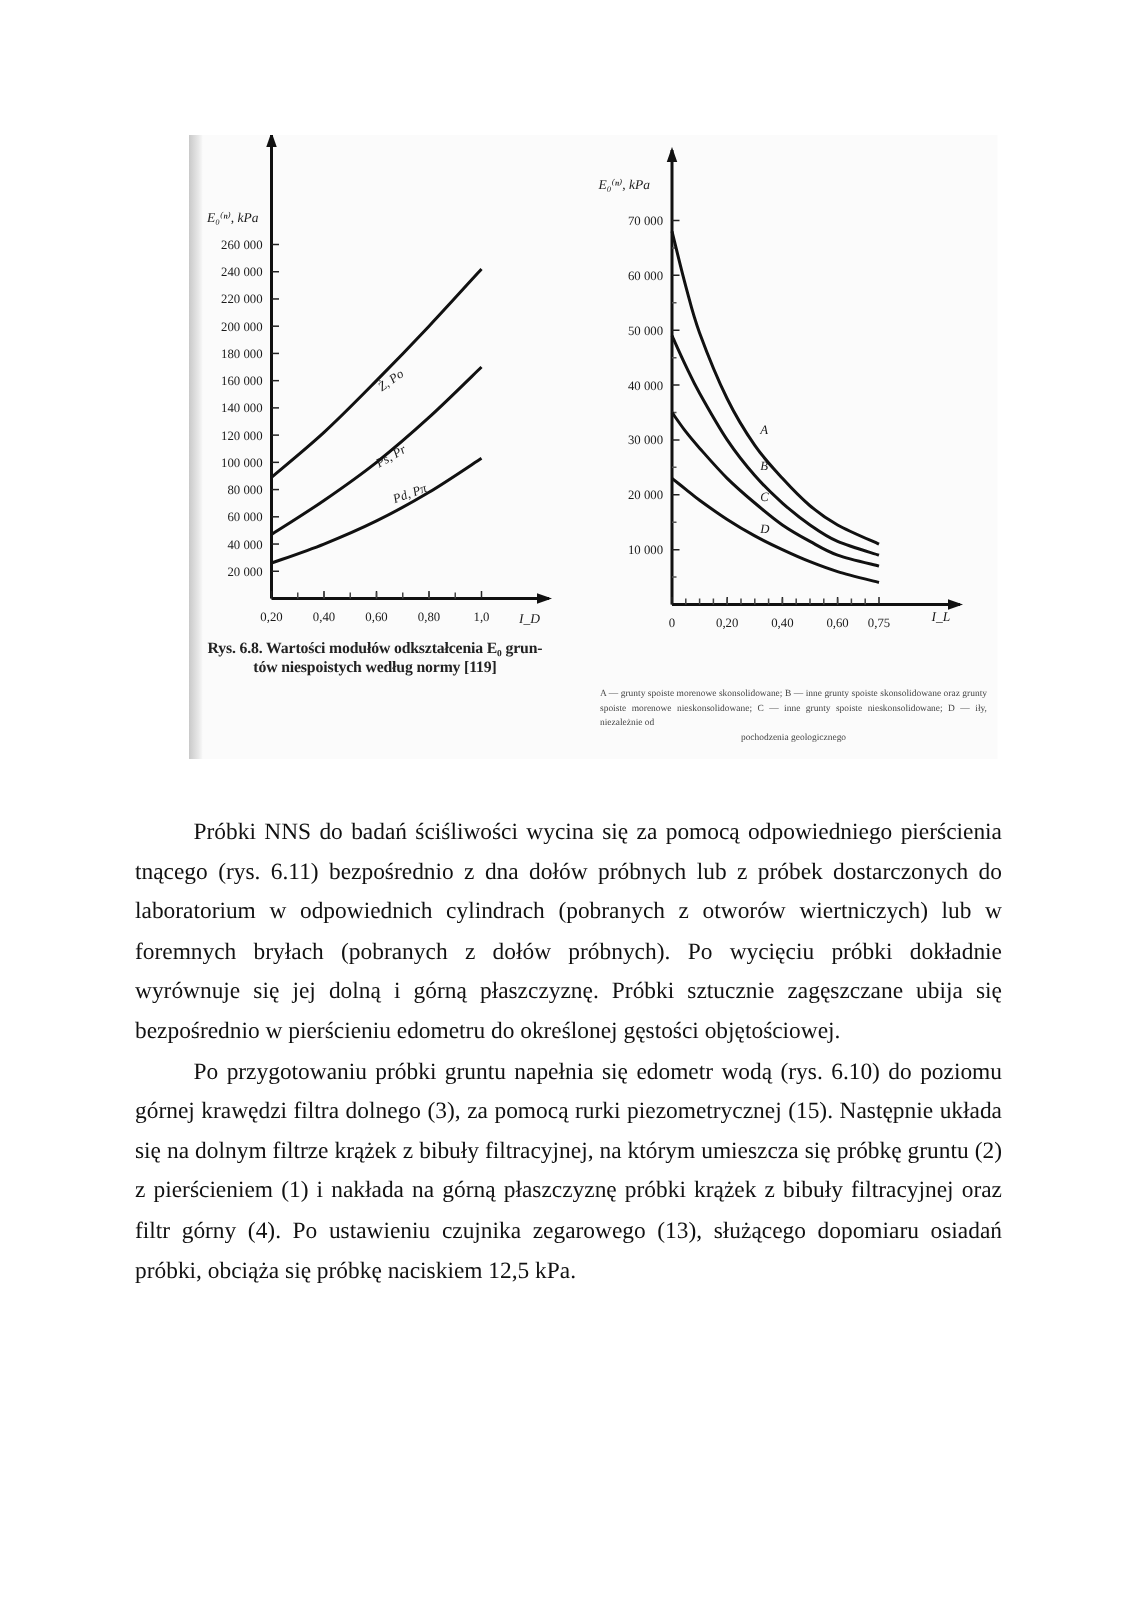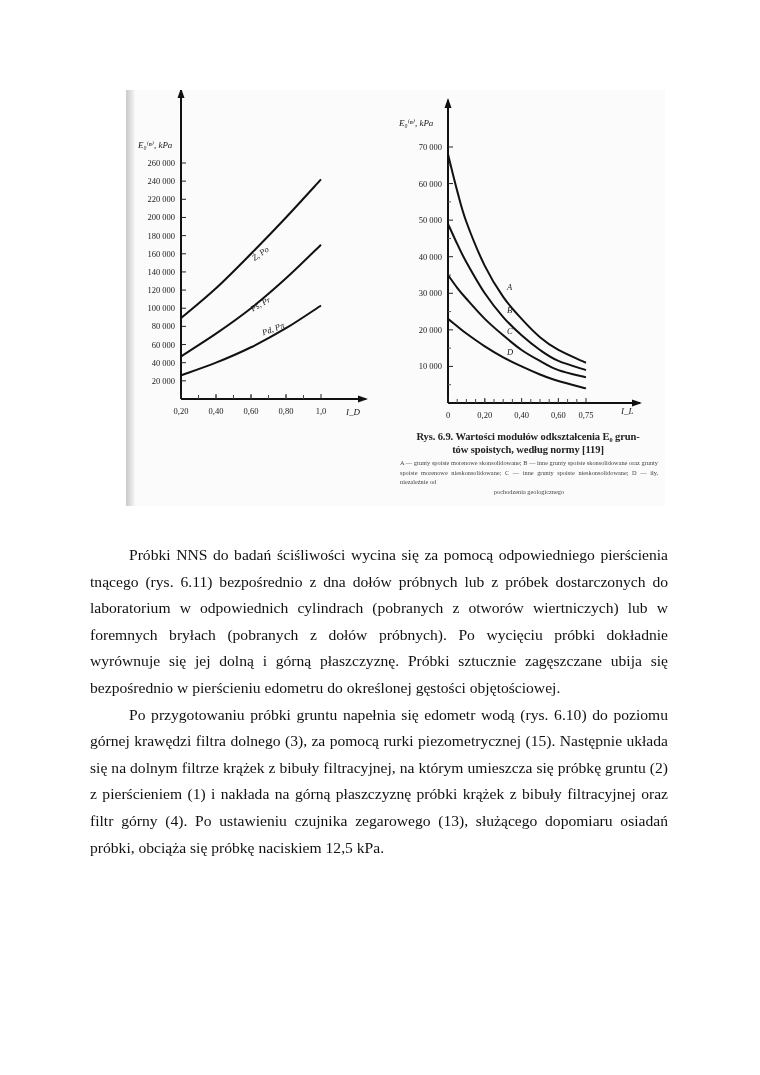--- a/index.html
+++ b/index.html
@@ -138,23 +138,23 @@
       <path d="M63,64.31428571428572 C64.53333333333333,70.4095238095238 69.13333333333334,89.6095238095238 72.2,100.88571428571427 C75.26666666666667,112.16190476190475 76.80000000000001,119.47619047619047 81.4,131.97142857142856 C86,144.46666666666667 93.66666666666667,163.36190476190478 99.8,175.85714285714286 C105.93333333333332,188.35238095238094 112.06666666666666,198.1047619047619 118.19999999999999,206.94285714285712 C124.33333333333331,215.78095238095236 130.46666666666667,222.1809523809524 136.6,228.8857142857143 C142.73333333333332,235.5904761904762 148.86666666666667,241.9904761904762 155,247.17142857142858 C161.13333333333333,252.35238095238097 165.73333333333332,255.7047619047619 173.39999999999998,259.9714285714286 C181.06666666666663,264.23809523809524 196.4,270.6380952380953 201,272.7714285714286" fill="none" stroke="#111" stroke-width="2"></path>
       <text x="121.88" y="199.62857142857143" font-size="8.5" font-style="italic" transform="">A</text>
       <path d="M63,133.8 C64.53333333333333,137.15238095238095 69.13333333333334,147.5142857142857 72.2,153.9142857142857 C75.26666666666667,160.31428571428572 76.80000000000001,163.97142857142856 81.4,172.2 C86,180.42857142857142 93.66666666666667,194.14285714285714 99.8,203.28571428571428 C105.93333333333332,212.42857142857142 112.06666666666666,220.04761904761907 118.19999999999999,227.05714285714288 C124.33333333333331,234.0666666666667 130.46666666666667,239.85714285714286 136.6,245.34285714285716 C142.73333333333332,250.82857142857145 148.86666666666667,255.70476190476194 155,259.9714285714286 C161.13333333333333,264.23809523809524 165.73333333333332,267.5904761904762 173.39999999999998,270.9428571428571 C181.06666666666663,274.29523809523806 196.4,278.56190476190477 201,280.0857142857143" fill="none" stroke="#111" stroke-width="2"></path>
       <text x="121.88" y="223.4" font-size="8.5" font-style="italic" transform="">B</text>
       <path d="M63,185 C64.53333333333333,187.13333333333333 69.13333333333334,193.83809523809526 72.2,197.8 C75.26666666666667,201.76190476190476 76.80000000000001,203.59047619047618 81.4,208.77142857142857 C86,213.95238095238096 93.66666666666667,222.7904761904762 99.8,228.8857142857143 C105.93333333333332,234.9809523809524 112.06666666666666,240.16190476190476 118.19999999999999,245.34285714285716 C124.33333333333331,250.52380952380955 130.46666666666667,255.70476190476194 136.6,259.9714285714286 C142.73333333333332,264.23809523809524 148.86666666666667,267.5904761904762 155,270.9428571428571 C161.13333333333333,274.29523809523806 165.73333333333332,277.34285714285716 173.39999999999998,280.0857142857143 C181.06666666666663,282.8285714285714 196.4,286.18095238095236 201,287.4" fill="none" stroke="#111" stroke-width="2"></path>
       <text x="121.88" y="244.24571428571429" font-size="8.5" font-style="italic" transform="">C</text>
       <path d="M63,228.8857142857143 C64.53333333333333,230.10476190476192 69.13333333333334,233.76190476190476 72.2,236.2 C75.26666666666667,238.63809523809522 76.80000000000001,240.1619047619048 81.4,243.51428571428573 C86,246.86666666666667 93.66666666666667,252.35238095238094 99.8,256.3142857142857 C105.93333333333332,260.27619047619044 112.06666666666666,263.93333333333334 118.19999999999999,267.2857142857143 C124.33333333333331,270.6380952380952 130.46666666666667,273.56380952380954 136.6,276.42857142857144 C142.73333333333332,279.29333333333335 148.86666666666667,282.0361904761905 155,284.4742857142857 C161.13333333333333,286.91238095238094 165.73333333333332,288.7409523809524 173.39999999999998,291.0571428571429 C181.06666666666663,293.37333333333333 196.4,297.15238095238095 201,298.37142857142857" fill="none" stroke="#111" stroke-width="2"></path>
       <text x="121.88" y="265.45714285714286" font-size="8.5" font-style="italic" transform="">D</text>
     </svg>
 
-  <div class="cap" style="left:267px;top:340px;width:270px;">
-    <span>Rys. 6.9. Wartości modułów odkształcenia E₀ grun-</span><br>
-    <span>tów spoistych, według normy [119]</span>
+  <div class="cap" style="left:4px;top:336px;width:240px;">
+    <span>Rys. 6.8. Wartości modułów odkształcenia E₀ grun-</span><br>
+    <span>tów niespoistych według normy [119]</span>
   </div>
   <div class="cap-small" style="left:274px;top:368px;width:258px;">
     <span>A — grunty spoiste morenowe skonsolidowane; B — inne grunty spoiste skonsolidowane oraz grunty spoiste morenowe nieskonsolidowane; C — inne grunty spoiste nieskonsolidowane; D — iły, niezależnie od</span>
     <span class="last">pochodzenia geologicznego</span>
   </div>
 </div>
 
 <div class="body-text">
   <p>Próbki NNS do badań ściśliwości wycina się za pomocą odpowiedniego pierścienia tnącego (rys. 6.11) bezpośrednio z dna dołów próbnych lub z próbek dostarczonych do laboratorium w odpowiednich cylindrach (pobranych z otworów wiertniczych) lub w foremnych bryłach (pobranych z dołów próbnych). Po wycięciu próbki dokładnie wyrównuje się jej dolną i górną płaszczyznę. Próbki sztucznie zagęszczane ubija się bezpośrednio w pierścieniu edometru do określonej gęstości objętościowej.</p>
   <p>Po przygotowaniu próbki gruntu napełnia się edometr wodą (rys. 6.10) do poziomu górnej krawędzi filtra dolnego (3), za pomocą rurki piezometrycznej (15). Następnie układa się na dolnym filtrze krążek z bibuły filtracyjnej, na którym umieszcza się próbkę gruntu (2) z pierścieniem (1) i nakłada na górną płaszczyznę próbki krążek z bibuły filtracyjnej oraz filtr górny (4). Po ustawieniu czujnika zegarowego (13), służącego dopomiaru osiadań próbki, obciąża się próbkę naciskiem 12,5 kPa.</p>

